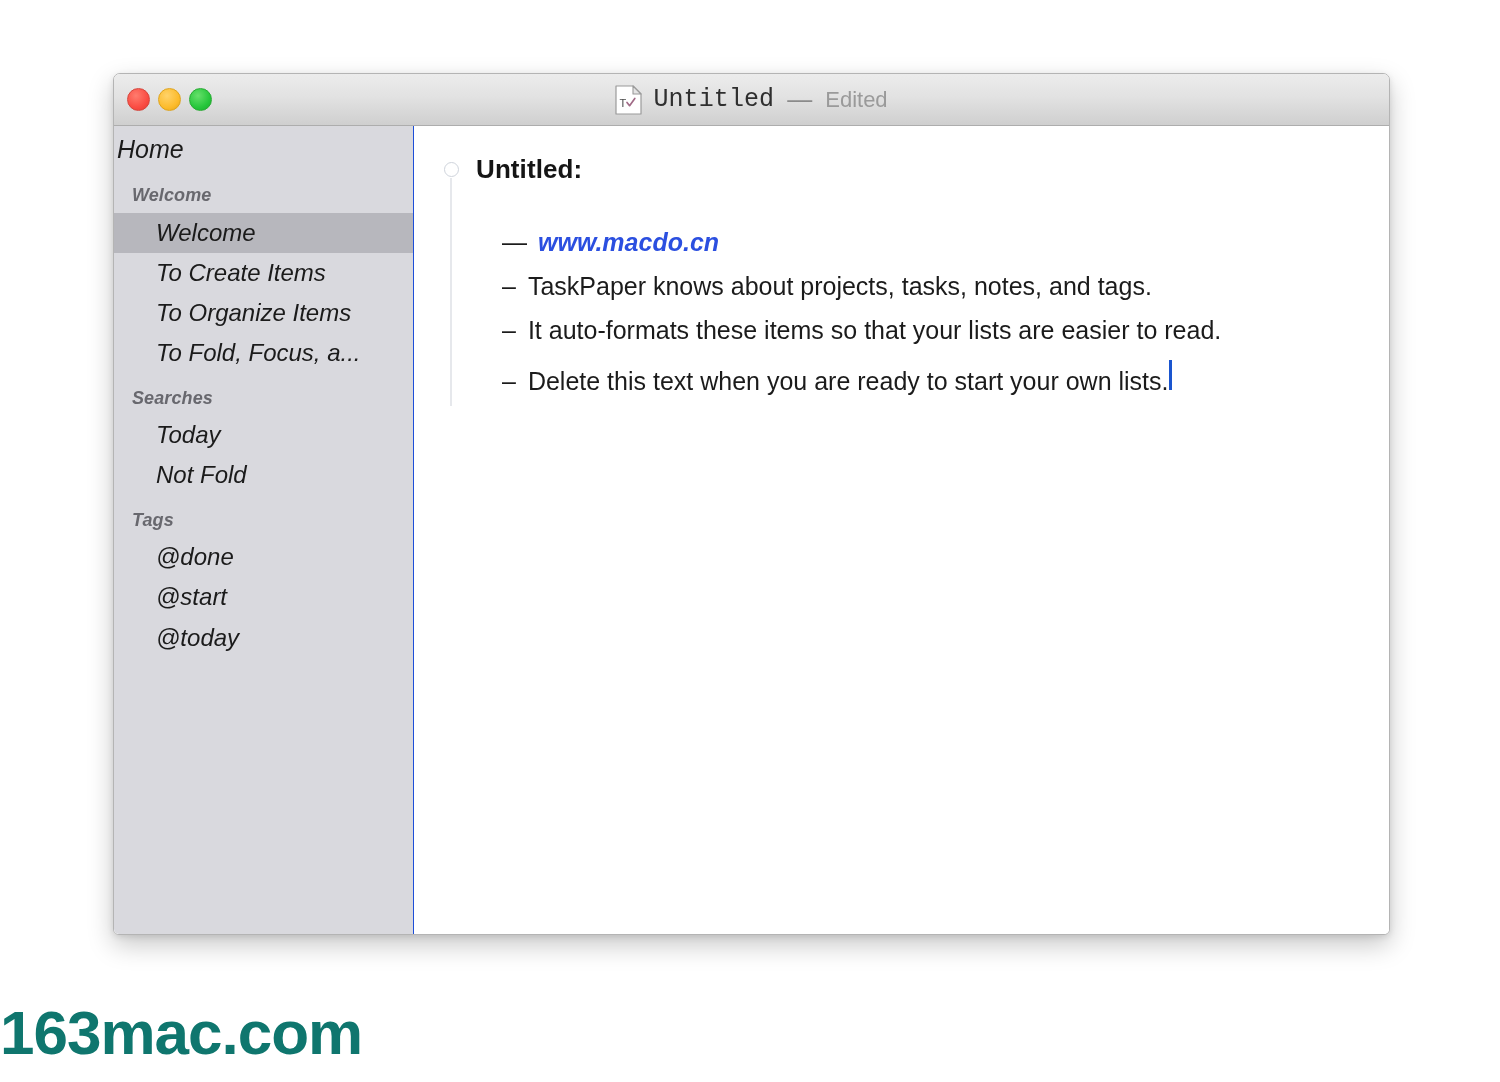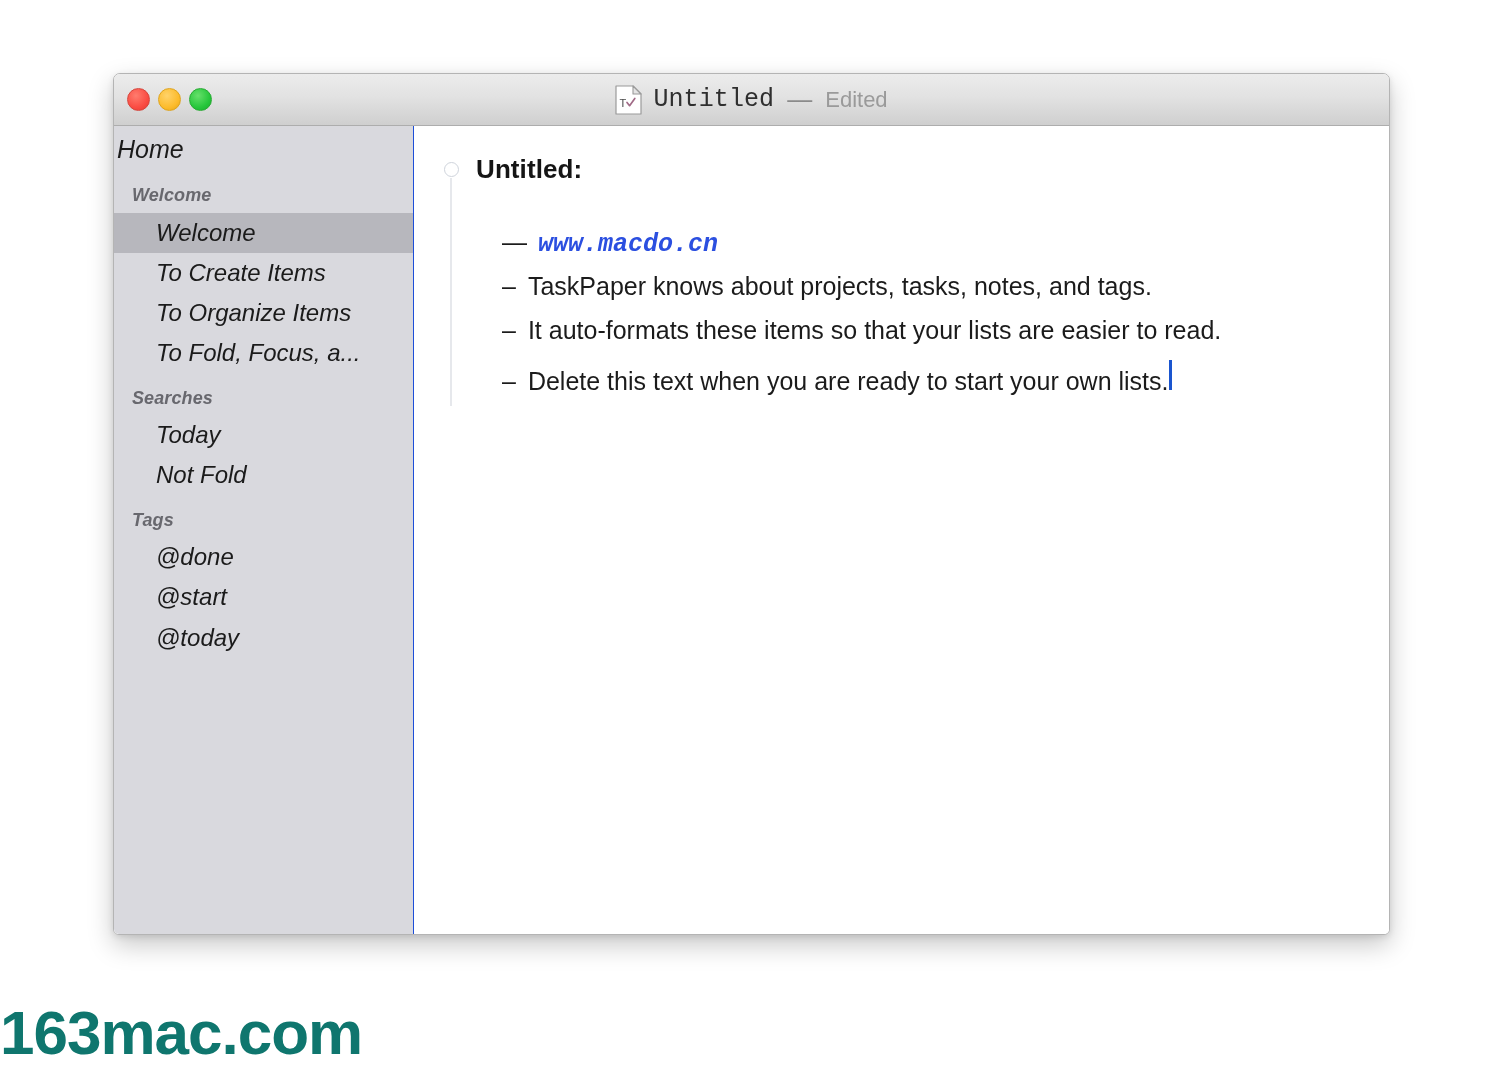--- a/index.html
+++ b/index.html
@@ -192,21 +192,20 @@
     color: #1b1b1b;
   }
   .item-row.note .item-bullet {
     font-size: 25px;
     letter-spacing: -1px;
   }
   .item-link {
     color: #2b4fe0;
     font-style: italic;
     font-weight: bold;
-    font-family: Liberation Mono, monospace;
   }
   .caret {
     display: inline-block;
     width: 3px;
     height: 30px;
     background: #1a55cf;
     vertical-align: -5px;
     margin-left: 1px;
   }
 

